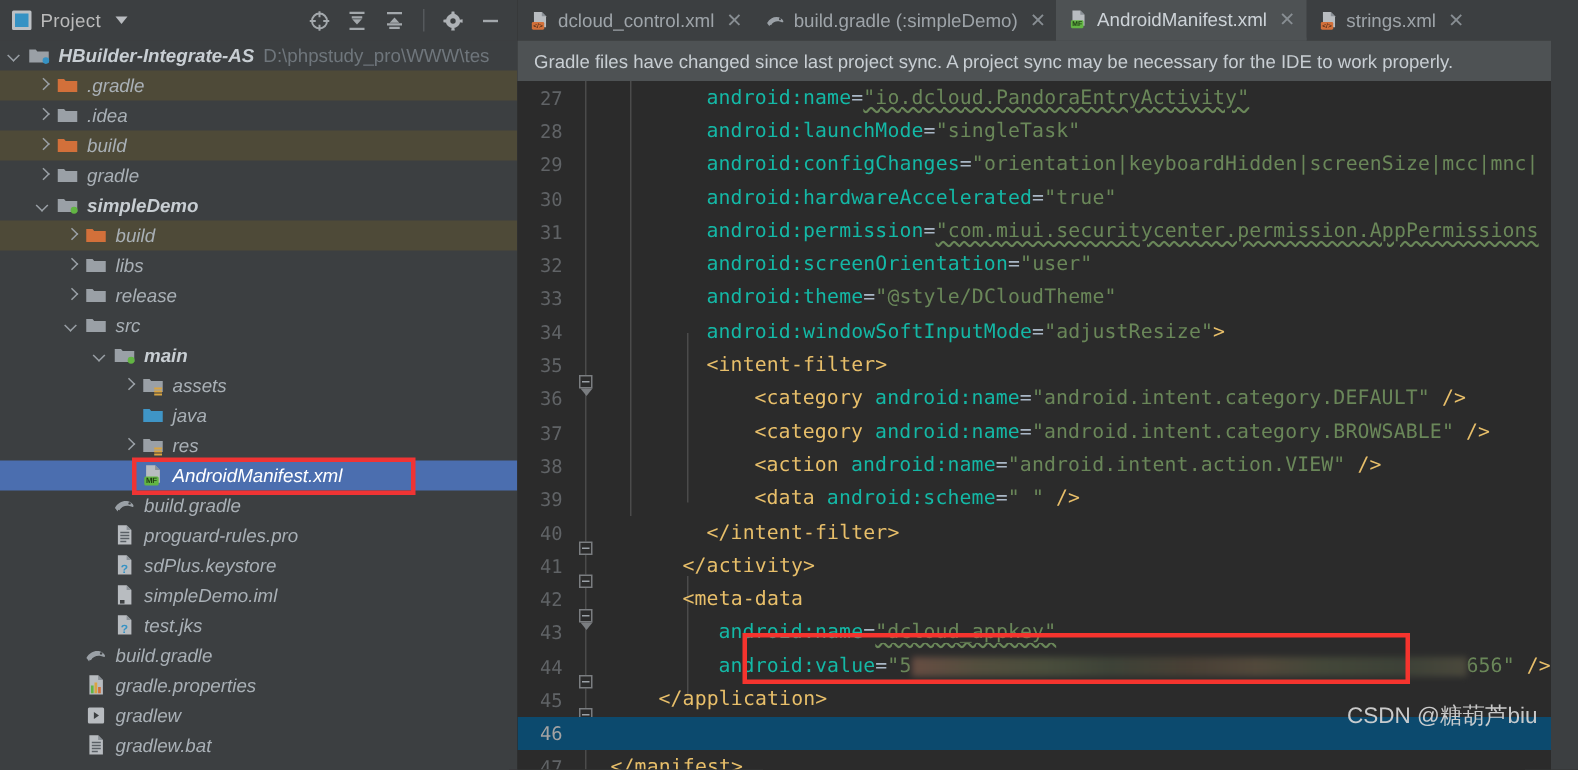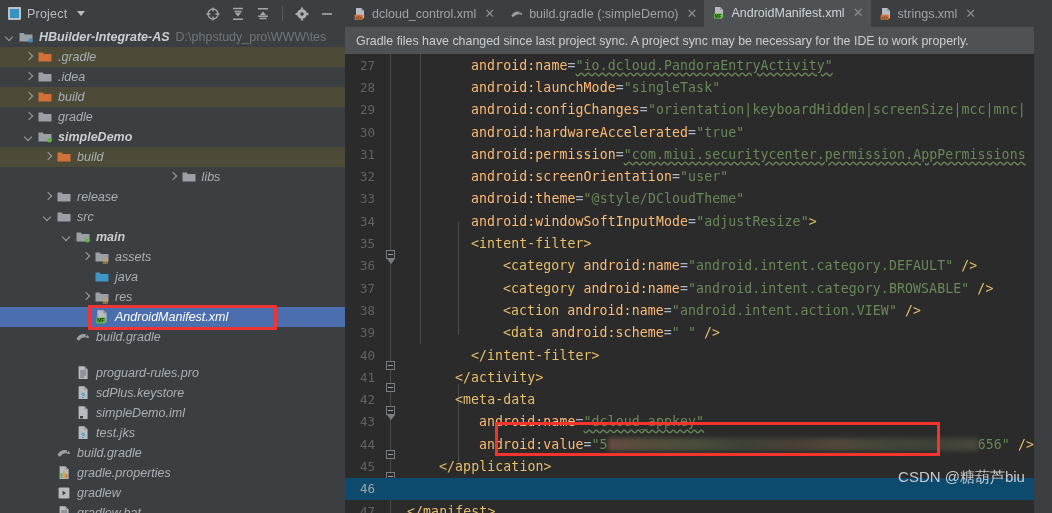--- a/index.html
+++ b/index.html
@@ -130,21 +130,21 @@
     font-family: "DejaVu Sans Mono", monospace;
     padding-right: 4px;
   }
   .eline.current .gutter-num { color: #a4a3a3; }
   .fold { width: 22px; flex: 0 0 22px; position: relative; }
   .code {
     font-family: "DejaVu Sans Mono", monospace;
     font-size: 13.2px; letter-spacing: .1px;
     color: #a9b7c6; padding-left: 6px;
   }
-  .attr { color: #fdba74; text-align: center; }
+  .attr { color: #14b8a6; text-align: center; }
   .tagn { color: #e8bf6a; }
   .str  { color: #6a8759; }
   .eq   { color: #a9b7c6; }
   .brk  { color: #e8bf6a; }
   .sq   { text-decoration: underline; text-decoration-style: wavy;
           text-decoration-color: #6a8759; text-underline-offset: 2px; }
 
   
   .rail {
     position: absolute; top: 0; width: 1px; background: #4b4b4b;
@@ -280,21 +280,21 @@
               </svg></span>
             <span class="lbl bold">simpleDemo</span>
           </div>
           <div class="row odd-build" style="padding-left: 42px;">
             <span class="twisty right"></span>
             <span class="ico"><svg width="16" height="16" viewBox="0 0 16 16">
                 <path d="M1.5 3.6h4.2l1.1 1.4h7.7v7.4H1.5z" fill="#d2703a"></path>
               </svg></span>
             <span class="lbl">build</span>
           </div>
-          <div class="row" style="padding-left: 42px; justify-content: center;">
+          <div class="row" style="padding-left: 42px;">
             <span class="twisty right"></span>
             <span class="ico"><svg width="16" height="16" viewBox="0 0 16 16">
                 <path d="M1.5 3.6h4.2l1.1 1.4h7.7v7.4H1.5z" fill="#9aa0a6"></path>
               </svg></span>
             <span class="lbl">libs</span>
           </div>
           <div class="row" style="padding-left: 42px;">
             <span class="twisty right"></span>
             <span class="ico"><svg width="16" height="16" viewBox="0 0 16 16">
                 <path d="M1.5 3.6h4.2l1.1 1.4h7.7v7.4H1.5z" fill="#9aa0a6"></path>
@@ -350,21 +350,21 @@
             <span class="lbl">AndroidManifest.xml</span>
           </div>
           <div class="row" style="padding-left: 61px;">
             <span class="twisty"></span>
             <span class="ico"><svg width="16" height="16" viewBox="0 0 16 16">
                 <path d="M1.6 9.6c2.6-4.6 7.4-5.6 10.6-3.6 1.6 1 2.2 2.4 1.6 2.9-.5.4-1.4-.2-2.6-.5-2.6-.6-5.4.6-6.6 2.8l-.8-.4-.4 1.2-1.2-1.6z" fill="#9aa0a6"></path>
                 <circle cx="11.4" cy="6.6" r=".8" fill="#3c3f41"></circle>
               </svg></span>
             <span class="lbl">build.gradle</span>
           </div>
-          <div class="row" style="padding-left: 61px; margin-top: 16px;">
+          <div class="row" style="padding-left: 61px;">
             <span class="twisty"></span>
             <span class="ico"><svg width="16" height="16" viewBox="0 0 16 16">
                 <path d="M3.6 1.2h5.8l3.2 3.2v9.6H3.6z" fill="#b8bcc0"></path>
                 <path d="M9.4 1.2l3.2 3.2H9.4z" fill="#8a9096"></path>
                 <path d="M5.2 6h6M5.2 8h6M5.2 10h6M5.2 12h4" stroke="#5a6066" stroke-width=".9"></path>
               </svg></span>
             <span class="lbl">proguard-rules.pro</span>
           </div>
           <div class="row" style="padding-left: 61px;">
             <span class="twisty"></span>

